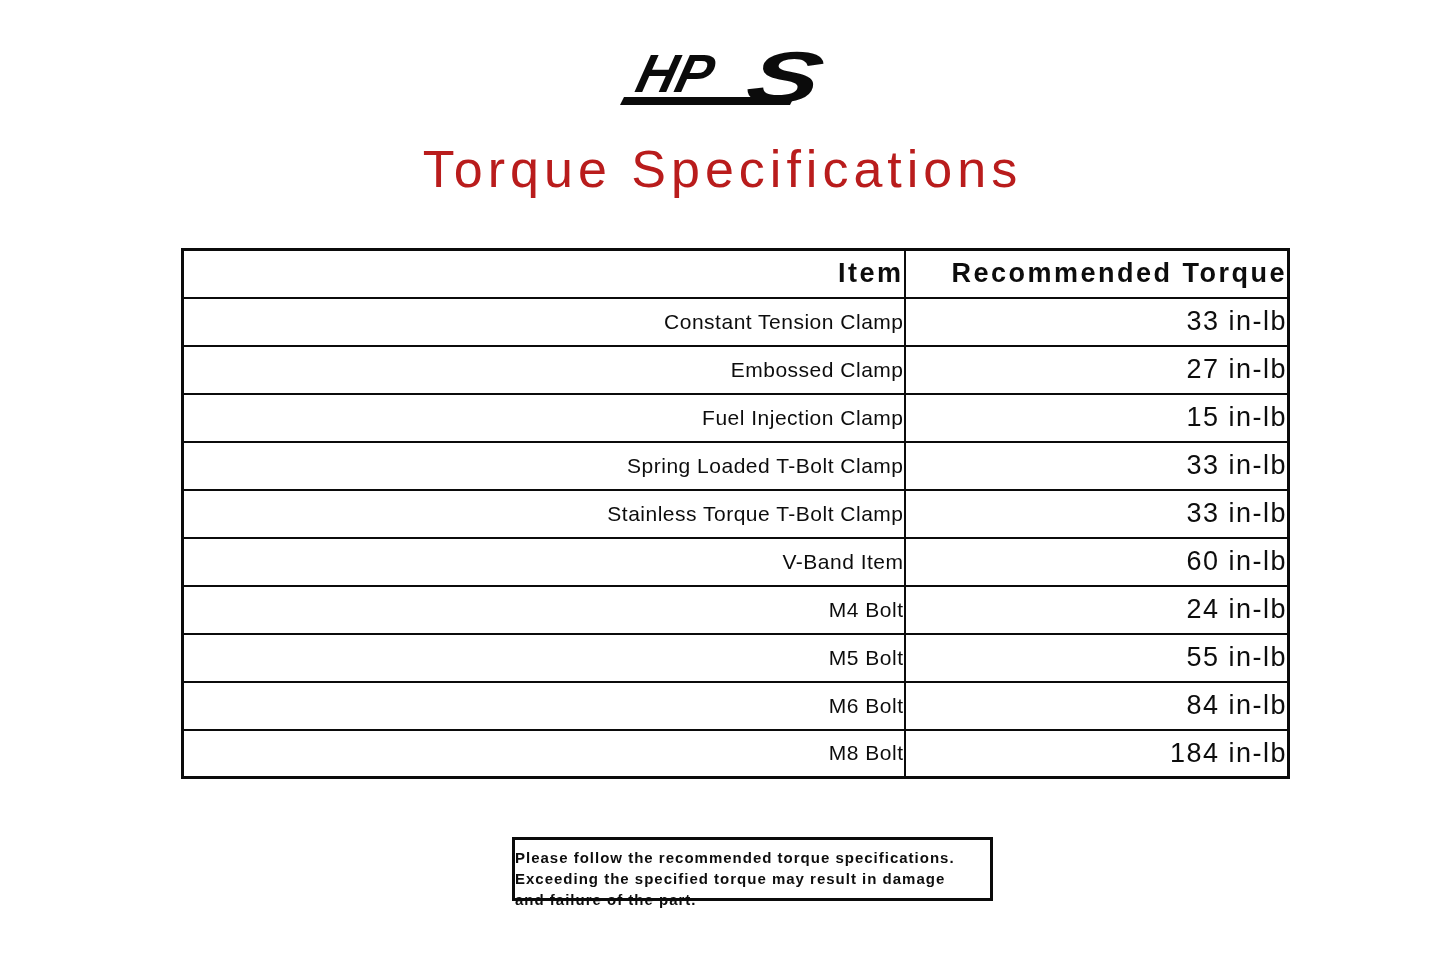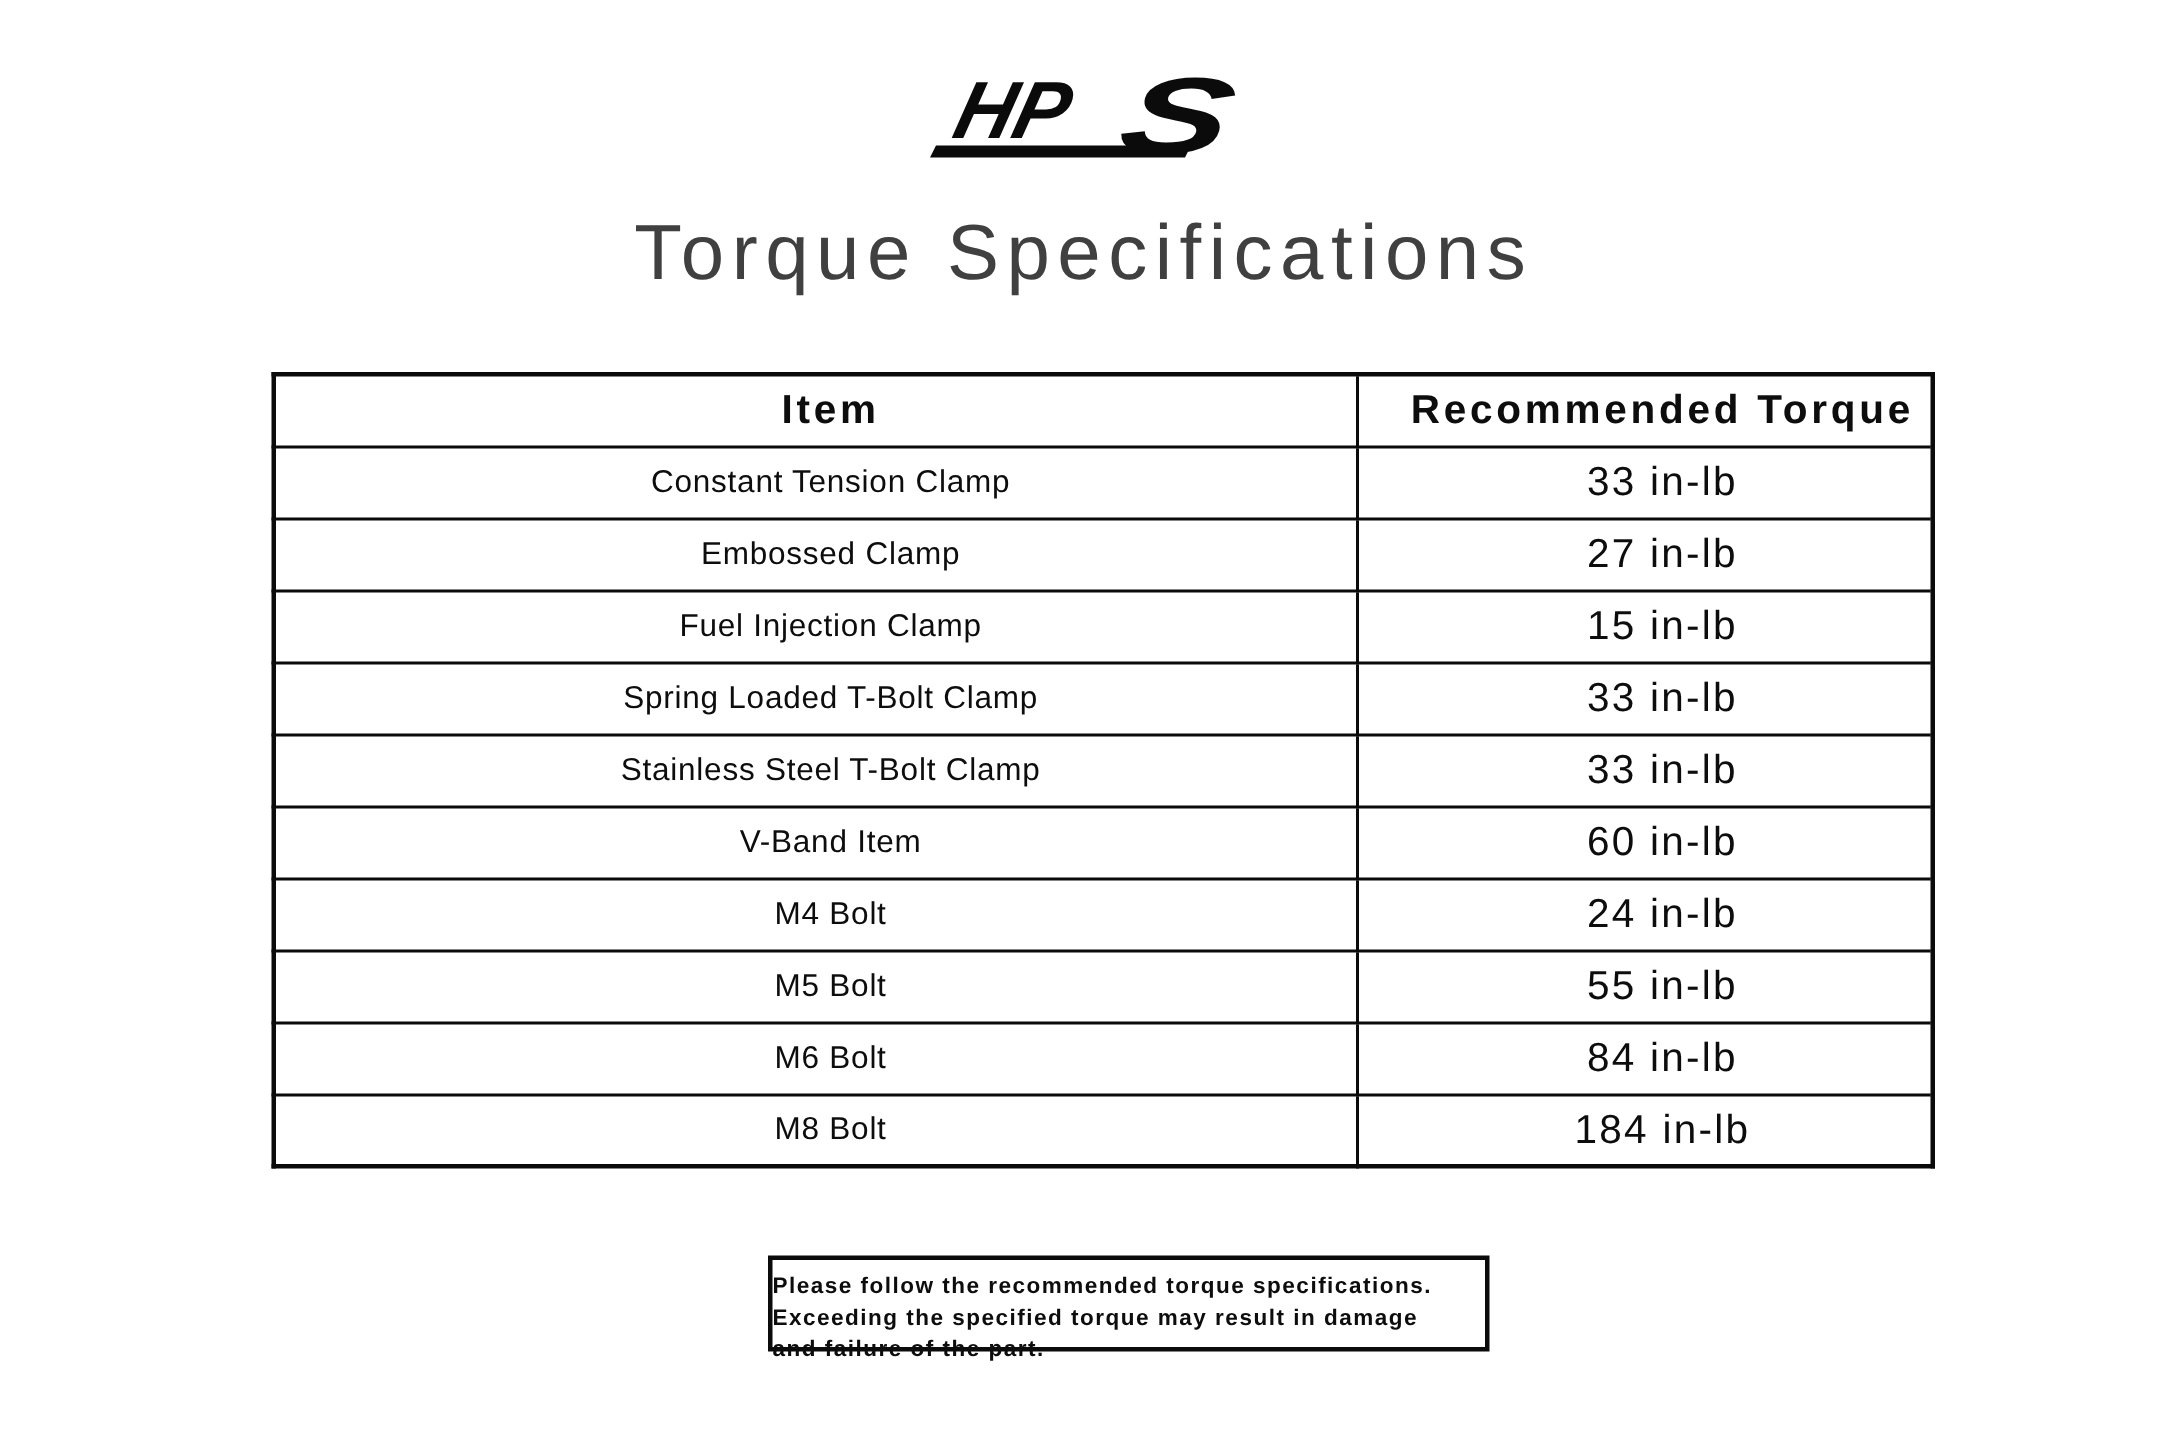--- a/index.html
+++ b/index.html
@@ -24,39 +24,39 @@
   }
 
   
   .page-title {
     position: absolute;
     top: 139px; left: 0; right: 0;
     text-align: center;
     font-size: 52px;
     font-weight: 400;
     letter-spacing: 5px;
-    color: #404040;
+    color: #b91c1c;
     white-space: nowrap;
   }
 
   
   table.spec-table {
     position: absolute;
     top: 248px; left: 181px;
     width: 1109px;
     border-collapse: collapse;
     table-layout: fixed;
     border: 3px solid #0b0b0b;
   }
   .spec-table col.col-item   { width: 722px; }
   .spec-table th, .spec-table td {
     border: 2px solid #0b0b0b;
     height: 48px;
     vertical-align: middle;
-    text-align: center;
+    text-align: right;
     white-space: nowrap;
     overflow: hidden;
   }
   .spec-table th {
     font-size: 27px;
     font-weight: 700;
     letter-spacing: 2.5px;
     padding-left: 20px;
   }
   .spec-table th.th-torque { padding-left: 24px; }
@@ -127,21 +127,21 @@
       </tr>
       <tr>
         <td class="item-cell">Fuel Injection Clamp</td>
         <td class="torque-cell">15 in-lb</td>
       </tr>
       <tr>
         <td class="item-cell">Spring Loaded T-Bolt Clamp</td>
         <td class="torque-cell">33 in-lb</td>
       </tr>
       <tr>
-        <td class="item-cell">Stainless Steel T-Bolt Clamp</td>
+        <td class="item-cell">Stainless Torque T-Bolt Clamp</td>
         <td class="torque-cell">33 in-lb</td>
       </tr>
       <tr>
         <td class="item-cell">V-Band Item</td>
         <td class="torque-cell">60 in-lb</td>
       </tr>
       <tr>
         <td class="item-cell">M4 Bolt</td>
         <td class="torque-cell">24 in-lb</td>
       </tr>

